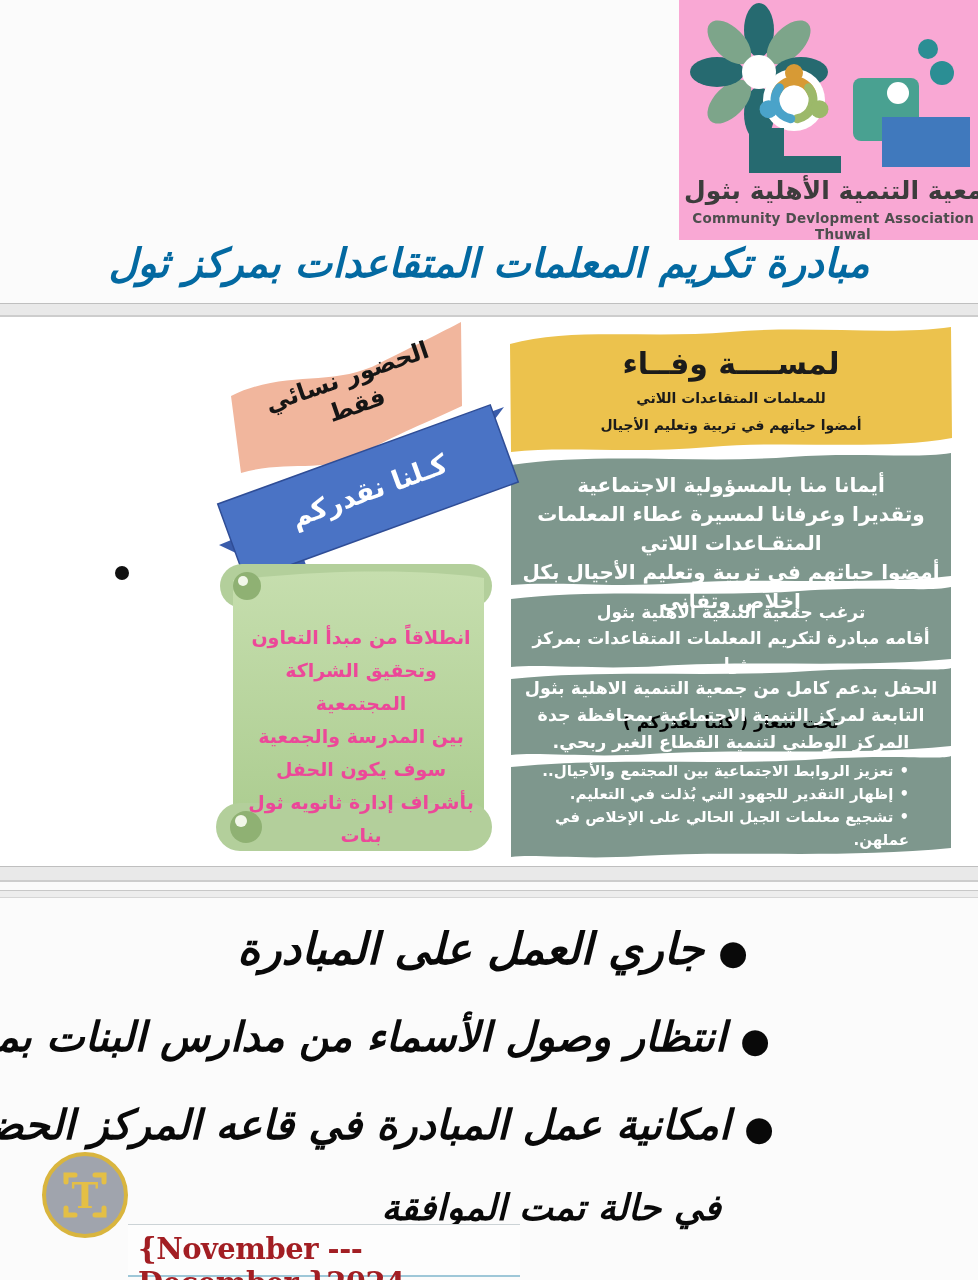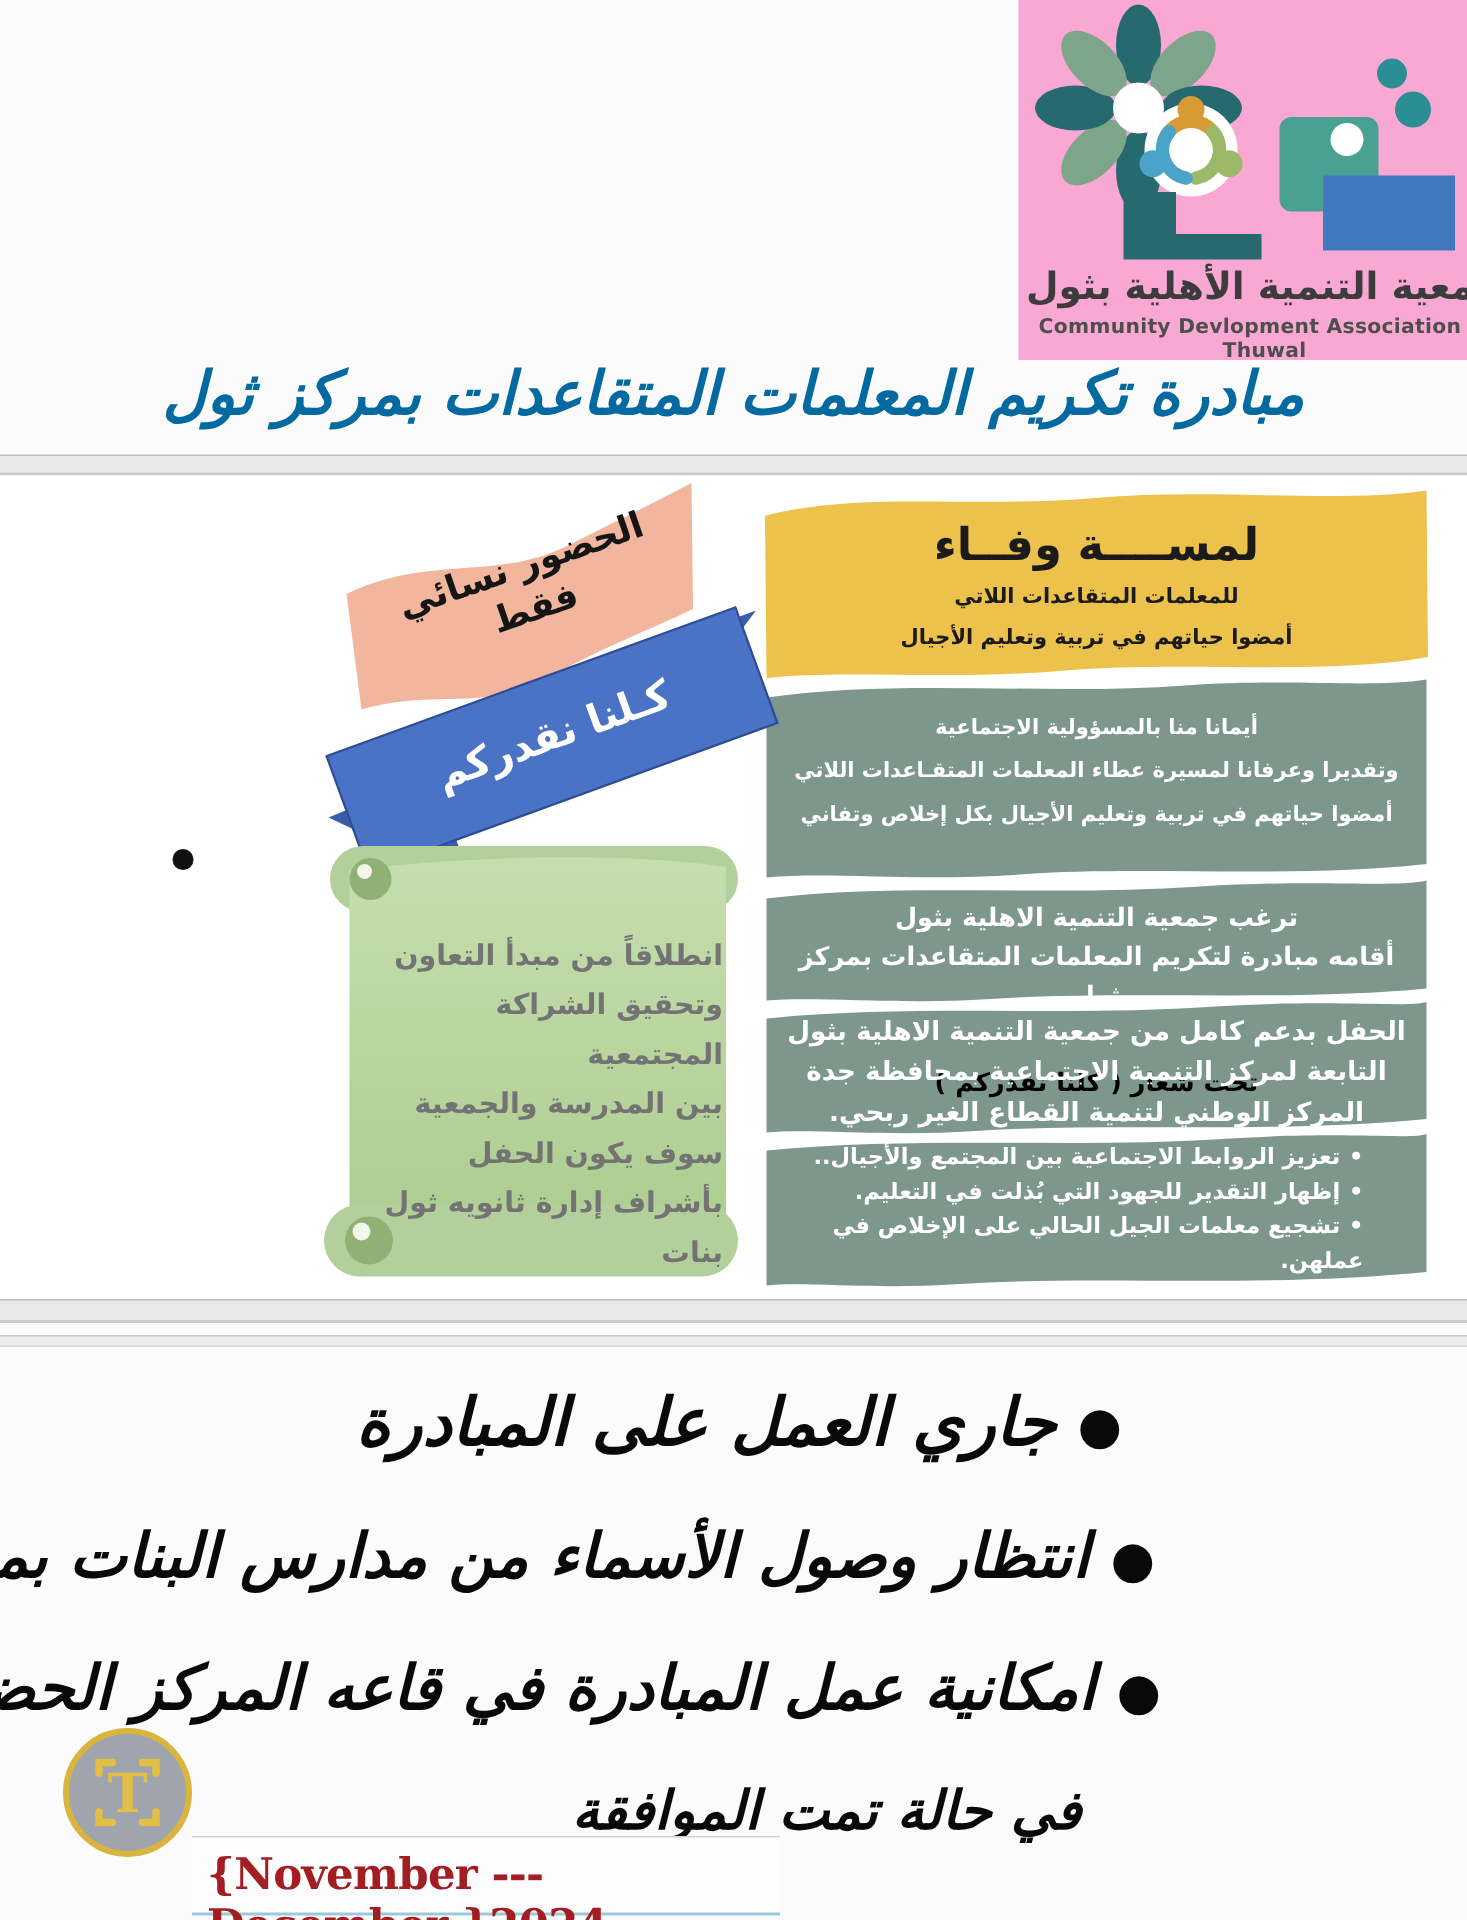--- a/index.html
+++ b/index.html
@@ -27,27 +27,27 @@
   .band-2{top:866px;height:13px;}
   .band-3{top:890px;height:6px;background:#ededed;border-top:1px solid #c8c8c8;border-bottom:1px solid #d6d6d6;}
   
   .flyer{position:absolute;left:0;top:317px;width:978px;height:549px;background:#ffffff;}
   .flyer .shapes{position:absolute;left:0;top:0;}
   .overlay{position:absolute;direction:rtl;}
   .ribbon-attendance-text{left:248px;top:44px;width:208px;transform:rotate(-19deg);
       text-align:center;font-size:24px;font-weight:bold;color:#151515;line-height:30px;}
   .ribbon-slogan-text{left:256px;top:158px;width:226px;transform:rotate(-20deg);
       text-align:center;font-size:27px;font-weight:bold;color:#ffffff;letter-spacing:1px;}
-  .scroll-text{left:240px;top:304px;width:242px;text-align:right;
-      font-size:19px;font-weight:bold;color:#737373;line-height:33px;}
+  .scroll-text{left:240px;top:304px;width:242px;text-align:center;
+      font-size:19px;font-weight:bold;color:#ec4899;line-height:33px;}
   .banner-yellow-text{left:515px;top:26px;width:432px;text-align:center;color:#1b1b1b;}
   .banner-yellow-text .b-title{font-size:30px;font-weight:bold;line-height:42px;}
   .banner-yellow-text .b-line{font-size:14px;font-weight:bold;line-height:27px;}
   .panel-text{left:515px;top:0;width:432px;text-align:center;color:#ffffff;font-weight:bold;}
-  .panel-intro{top:154px;font-size:14px;line-height:29px;}
+  .panel-intro{top:154px;font-size:20px;line-height:29px;}
   .panel-invite{top:282px;font-size:17px;line-height:26px;}
   .panel-invite .slogan-line{color:#000000;margin-top:32px;}
   .panel-support{top:358px;font-size:17.5px;line-height:27px;}
   .panel-benefits{top:443px;font-size:15px;line-height:23px;}
   .panel-benefits .benefits-header{color:#8e3a35;font-size:16.5px;line-height:23px;text-align:center;}
   .panel-benefits .benefit-row{text-align:right;padding-right:38px;}
   .panel-benefits .bullet-dot{margin-left:6px;}
   
   .notes{position:absolute;left:0;top:905px;width:792px;height:360px;direction:rtl;}
   .note-line{position:absolute;right:34px;white-space:nowrap;

